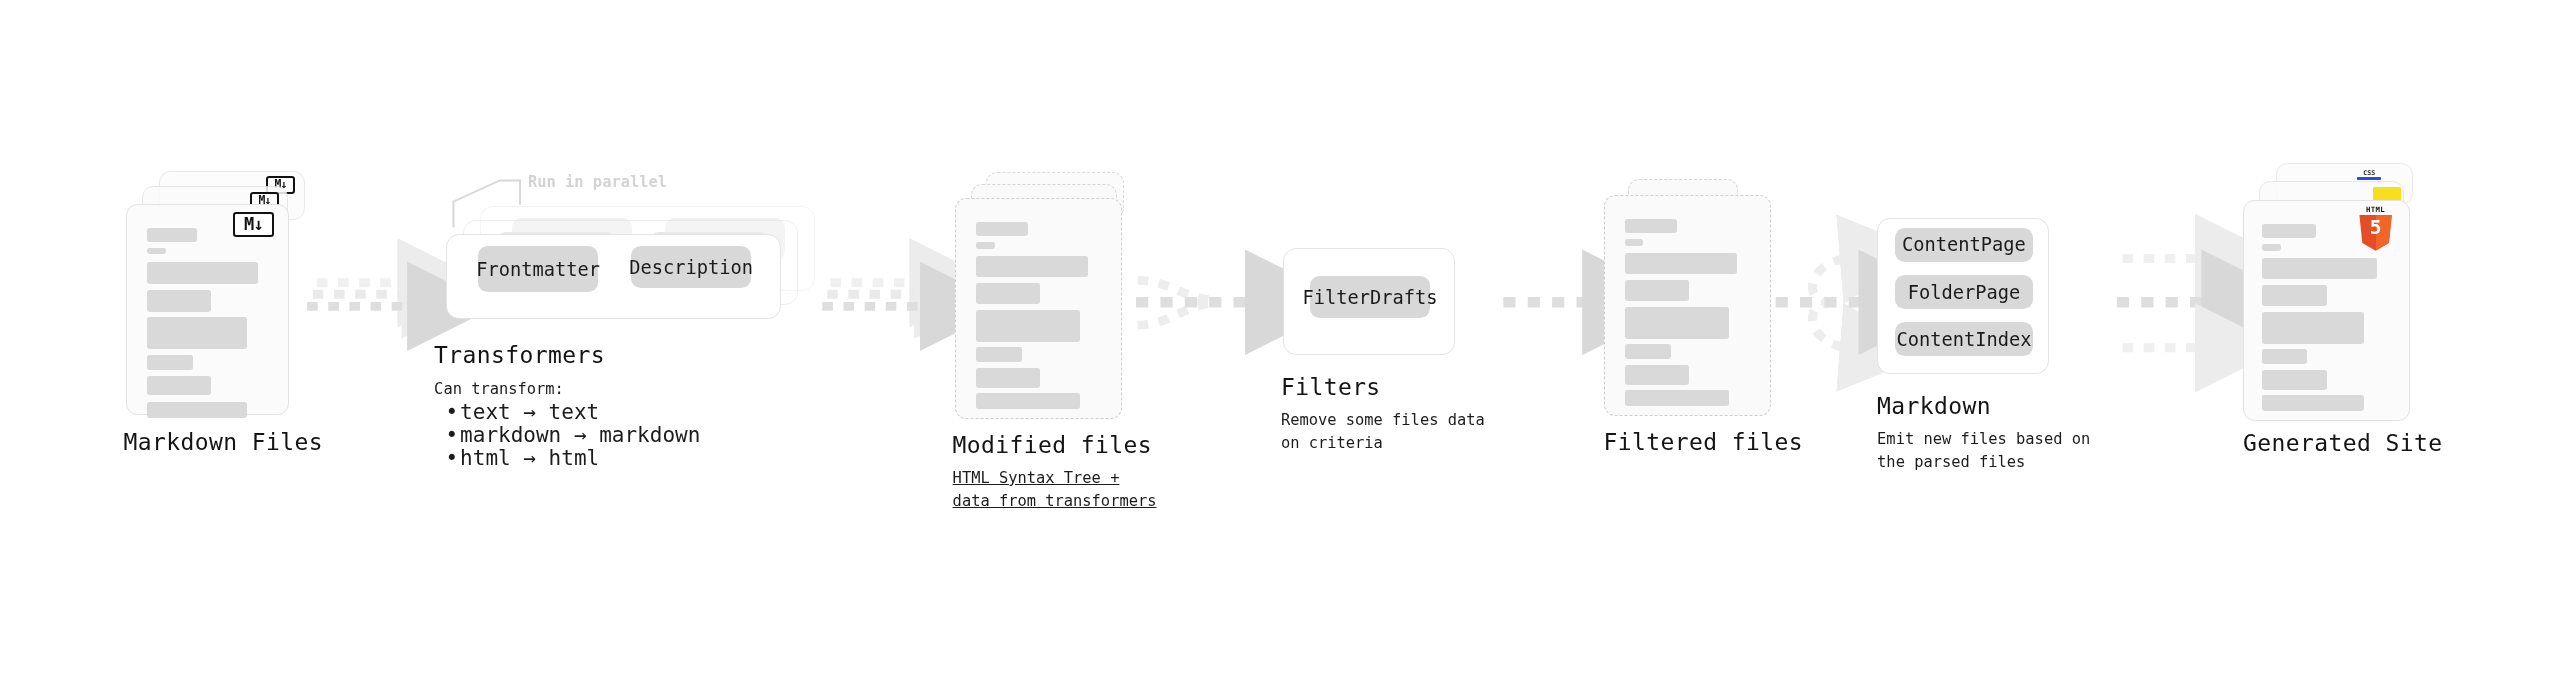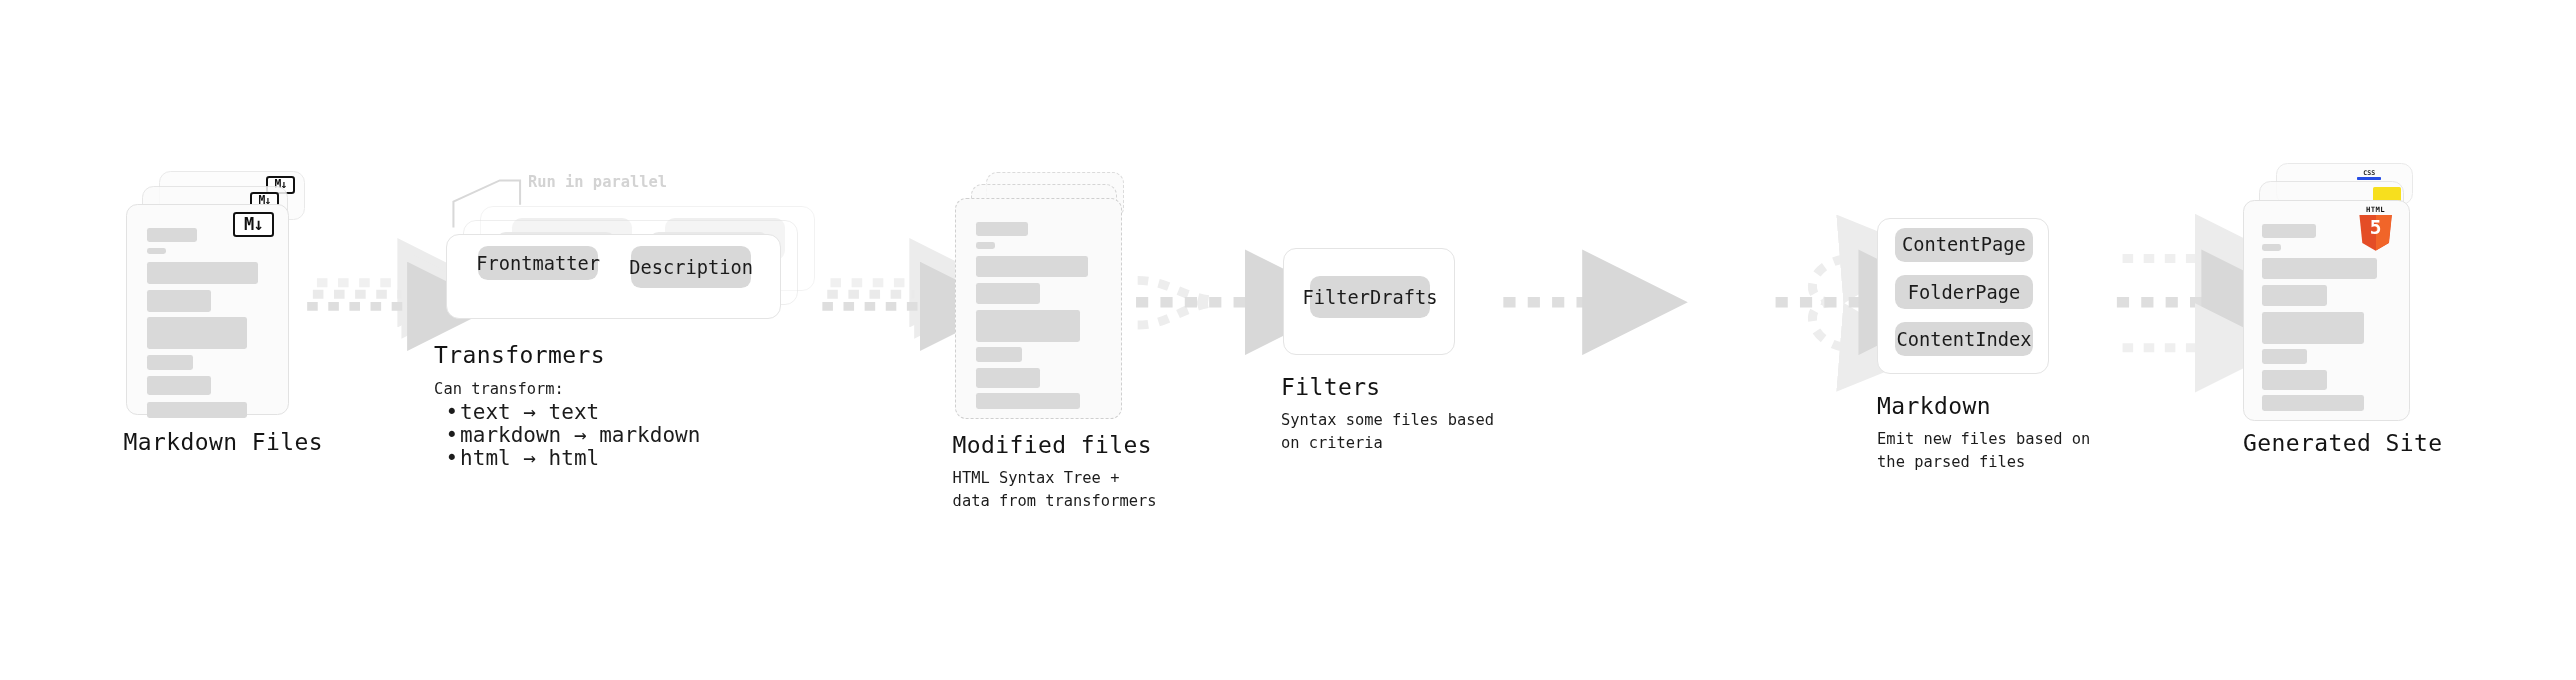--- a/index.html
+++ b/index.html
@@ -221,21 +221,21 @@
 
     <div class="group-box" style="left:41px;top:27px;width:335px;height:85px;opacity:.45;"></div>
     <div class="chip ghost2" style="left:73px;top:39px;width:120px;height:42px;"></div>
     <div class="chip ghost2" style="left:226px;top:39px;width:120px;height:42px;"></div>
 
     <div class="group-box" style="left:24.4px;top:41px;width:335px;height:85px;opacity:.6;"></div>
     <div class="chip ghost" style="left:57px;top:53px;width:120px;height:42px;"></div>
     <div class="chip ghost" style="left:210px;top:53px;width:120px;height:42px;"></div>
 
     <div class="group-box" style="left:6.5px;top:55px;width:335px;height:85px;background:#fff;"></div>
-    <div class="chip" style="left:39px;top:67px;width:120px;height:34px;">
+    <div class="chip" style="left:39px;top:67px;width:120px;height:46px;">
       <span>Frontmatter</span>
     </div>
     <div class="chip" style="left:192px;top:67px;width:120px;height:42px;">
       <span>Description</span>
     </div>
 
     <div class="title" style="left:-4.9px;top:163px;">Transformers</div>
     <div class="subtitle" style="left:-4.9px;top:199px;">Can transform:</div>
     <div class="bullets" style="left:6.5px;top:222px;">
       <div><span class="bi">•</span><span>text → text</span></div>
@@ -253,34 +253,50 @@
         <div class="skel" style="left:20.3px;top:43px;width:18.7px;height:6.5px;"></div>
         <div class="skel" style="left:20.3px;top:57px;width:112px;height:21px;"></div>
         <div class="skel" style="left:20.3px;top:84px;width:64px;height:21px;"></div>
         <div class="skel" style="left:20.3px;top:111px;width:104px;height:32px;"></div>
         <div class="skel" style="left:20.3px;top:148px;width:46px;height:15.4px;"></div>
         <div class="skel" style="left:20.3px;top:169px;width:64px;height:19.5px;"></div>
         <div class="skel" style="left:20.3px;top:194px;width:104px;height:16.3px;"></div>
       </div>
     </div>
     <div class="title" style="left:-2.4px;top:260px;">Modified files</div>
-    <div class="subtitle" style="left:-2.4px;top:295px;">HTML Syntax Tree +
+    <div class="subtitle" style="left:-2.4px;top:295px;text-decoration:underline;">HTML Syntax Tree +
 data from transformers</div>
   </div>
 
   <div class="node" style="left:1276px;top:248px;">
     <div class="group-box" style="left:6.5px;top:0px;width:172px;height:107px;background:#fff;"></div>
     <div class="chip" style="left:34px;top:28.4px;width:120px;height:42px;">
       <span>FilterDrafts</span>
     </div>
     <div class="title" style="left:4.9px;top:126px;">Filters</div>
-    <div class="subtitle" style="left:4.9px;top:161px;">Syntax some files based
+    <div class="subtitle" style="left:4.9px;top:161px;">Remove some files data
 on criteria</div>
   </div>
 
+  <div class="node" style="left:1597px;top:172px;">
+    <div class="doc-stack" style="width:187px;height:252px;">
+      <div class="doc dashed back1" style="left:31px;top:6.5px;width:110px;height:32.5px;"></div>
+      <div class="doc dashed" style="left:6.5px;top:23px;width:167px;height:221px;">
+        <div class="skel" style="left:20.3px;top:23px;width:52px;height:14px;"></div>
+        <div class="skel" style="left:20.3px;top:43px;width:18.7px;height:6.5px;"></div>
+        <div class="skel" style="left:20.3px;top:57px;width:112px;height:21px;"></div>
+        <div class="skel" style="left:20.3px;top:84px;width:64px;height:21px;"></div>
+        <div class="skel" style="left:20.3px;top:111px;width:104px;height:32px;"></div>
+        <div class="skel" style="left:20.3px;top:148px;width:46px;height:15.4px;"></div>
+        <div class="skel" style="left:20.3px;top:169px;width:64px;height:19.5px;"></div>
+        <div class="skel" style="left:20.3px;top:194px;width:104px;height:16.3px;"></div>
+      </div>
+    </div>
+    <div class="title" style="left:6.5px;top:257px;">Filtered files</div>
+  </div>
 
   <div class="node" style="left:1869px;top:218px;">
     <div class="group-box" style="left:8.1px;top:0px;width:172px;height:156px;background:#fff;"></div>
     <div class="chip" style="left:26px;top:9.8px;width:138px;height:34px;">
       <span>ContentPage</span>
     </div>
     <div class="chip" style="left:26px;top:57px;width:138px;height:34px;">
       <span>FolderPage</span>
     </div>
     <div class="chip" style="left:26px;top:104px;width:138px;height:34px;">

